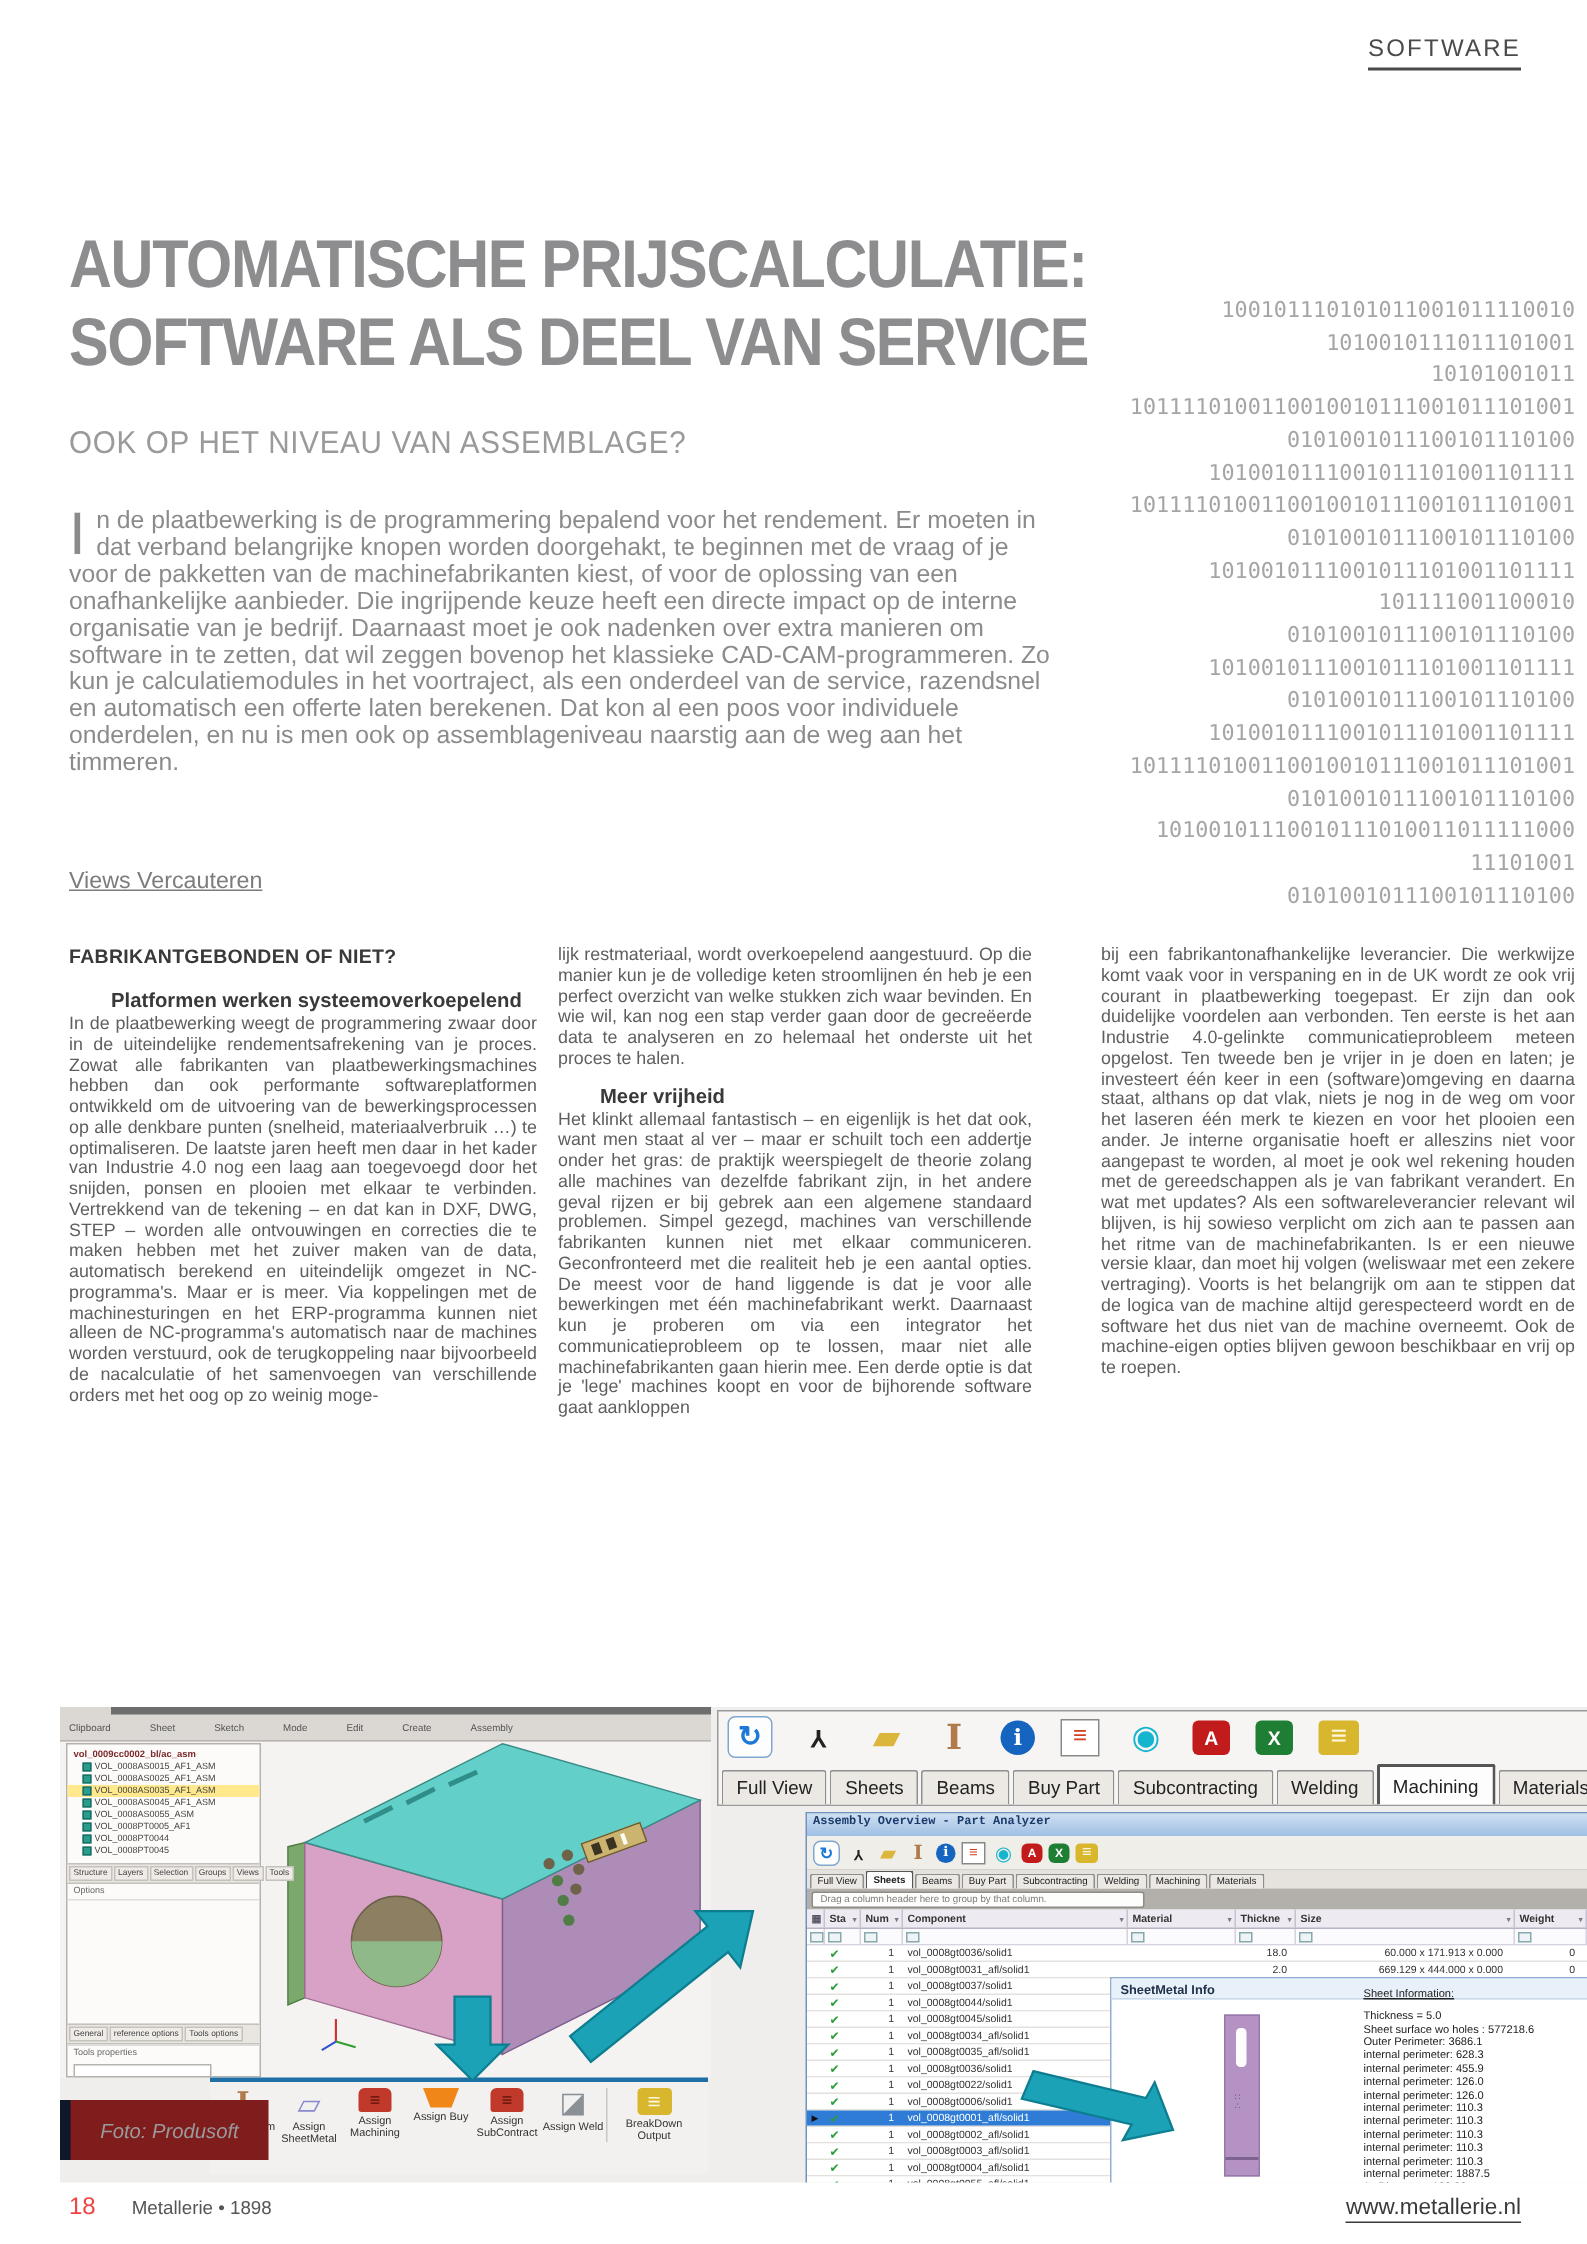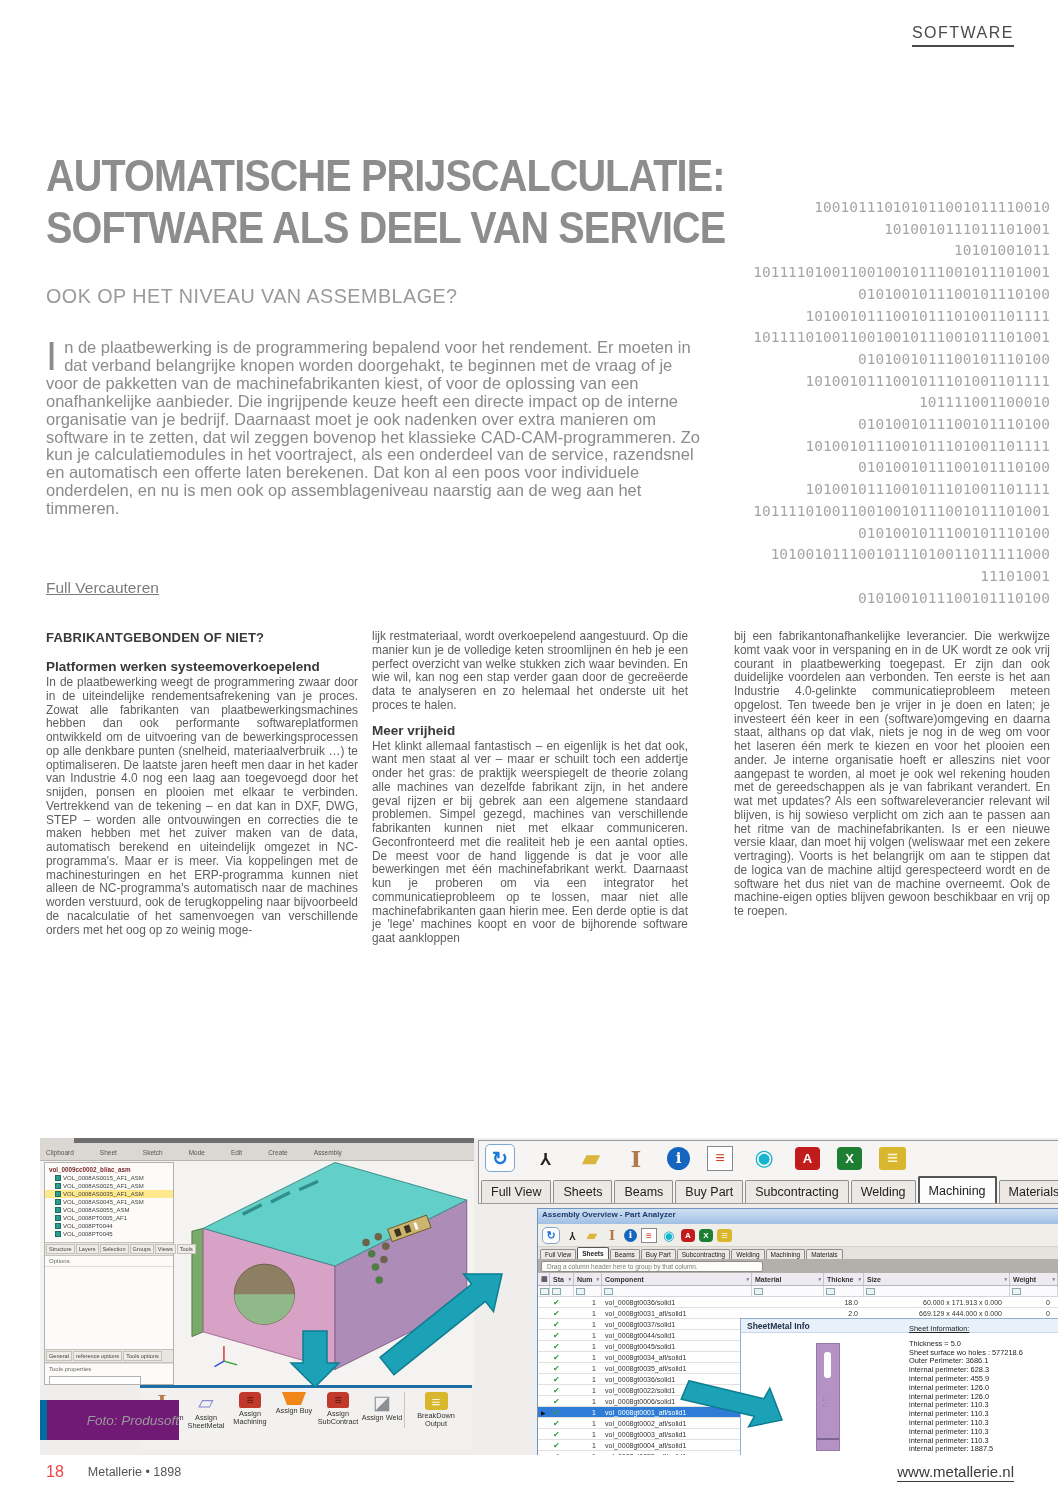--- a/index.html
+++ b/index.html
@@ -21,21 +21,21 @@
   
   .intro{position:absolute;left:46px;top:339px;width:658px;font-size:16.5px;line-height:17.9px;
         color:#8b8b8d;text-align:left;}
   .dropcap{float:left;font-size:40px;line-height:33px;font-weight:normal;margin:1px 7px 0 0;}
   .author{position:absolute;left:46px;top:579px;font-size:15.5px;color:#7c7c7e;text-decoration:underline;cursor:pointer;}
 
   
   .col{position:absolute;top:630px;width:312px;color:#5e5e60;}
   .col1{left:46px;} .col2{left:372px;width:316px;} .col3{left:700px;width:316px;margin-left:34px;}
   .kicker{font-size:13px;font-weight:bold;color:#39393b;margin-bottom:14px;letter-spacing:.2px;}
-  .subhead{font-size:13.5px;font-weight:bold;color:#39393b;margin-bottom:2px;}
+  .subhead{font-size:13.5px;font-weight:bold;color:#39393b;margin-bottom:2px;margin-left:28px;}
   .subhead.mt{margin-top:10px;}
   p.body{margin:0;font-size:11.9px;line-height:13.75px;text-align:justify;}
 
   
   .shot{position:absolute;left:40px;top:1138px;width:1018px;height:317px;background:#efeeec;overflow:hidden;}
 
   
   .cadapp{position:absolute;left:0;top:0;width:434px;height:247px;background:#f4f3f1;}
   .ribbon{position:absolute;left:0;top:0;width:434px;height:22px;background:#dbd8d3;border-bottom:1px solid #b8b5b0;}
   .ribbon-dark{position:absolute;left:34px;top:0;width:400px;height:5px;background:#6e6e6e;}
@@ -75,21 +75,21 @@
   .excel-icon::before{content:"X";color:#fff;font-weight:bold;font-size:13px;}
   .menu-icon{background:#d8b72e;border-radius:3px;width:27px;height:23px;}
   .menu-icon::before{content:"≡";color:#fdf6d8;font-size:19px;font-weight:bold;}
   .tabs-row{display:flex;align-items:flex-end;padding:0 2px;position:absolute;bottom:0;left:0;}
   .tab{border:1px solid #8f8f8f;border-bottom:none;background:#ece9e5;padding:4px 9px;font-size:12.5px;color:#222;
        border-radius:2px 2px 0 0;margin-right:2px;white-space:nowrap;cursor:pointer;}
   .tab.active{background:#fdfdfd;border:2px solid #555;border-bottom:none;padding:6px 9px 5px;}
 
   
   .analyzer{position:absolute;left:497px;top:70px;width:521px;height:247px;background:#f2f0ee;border:1px solid #6f94bd;overflow:hidden;z-index:5;}
-  .an-title{height:13px;background:linear-gradient(#cfe0f2,#9fbfe4);font-size:8px;font-weight:bold;color:#1a3a6a;padding:1px 4px;}
+  .an-title{height:13px;background:linear-gradient(#cfe0f2,#9fbfe4);font-size:8px;font-weight:bold;color:#1a3a6a;padding:1px 4px;font-family:Liberation Mono, monospace;}
   .an-icons{height:22px;display:flex;align-items:center;gap:4px;padding:0 4px;background:#f0eee9;border-bottom:1px solid #d5d2cc;}
   .an-icons .tb-icon{width:16px;height:15px;font-size:11px;}
   .an-icons .refresh-icon::before{font-size:11px;}
   .an-icons .tree-icon::before{font-size:10px;}
   .an-icons .ingot-icon::before{font-size:14px;}
   .an-icons .ibeam-icon::before{font-size:13px;}
   .an-icons .info-icon{width:13px;height:13px;} .an-icons .info-icon::before{font-size:9px;}
   .an-icons .abacus-icon{width:14px;height:13px;} .an-icons .abacus-icon::before{font-size:10px;}
   .an-icons .eye-icon::before{font-size:13px;}
   .an-icons .pdf-icon{width:14px;height:13px;} .an-icons .pdf-icon::before{font-size:8px;}
@@ -146,22 +146,22 @@
   .beam-icon2::before{content:"I";font-family:"DejaVu Serif",serif;font-weight:bold;color:#b07a4a;font-size:19px;}
   .sheetmetal-icon::before{content:"▱";color:#8a8ad0;font-size:20px;}
   .machine-icon{background:#c0392b;border-radius:4px 4px 2px 2px;width:22px;height:16px;}
   .machine-icon::before{content:"≡";color:#5a1008;font-size:12px;}
   .basket-icon{width:14px;height:0;border-top:13px solid #f08518;border-left:5px solid transparent;border-right:5px solid transparent;}
   .weld-icon::before{content:"◪";color:#8a9096;font-size:19px;}
   .output-icon{background:#d8b72e;border-radius:3px;width:23px;height:18px;}
   .output-icon::before{content:"≡";color:#fdf6d8;font-size:15px;font-weight:bold;}
 
   
-  .caption{position:absolute;left:0px;top:262px;width:132px;height:40px;background:#701a75;border-left:7px solid #0369a1;
-           display:flex;align-items:center;justify-content:flex-end;z-index:8;}
+  .caption{position:absolute;left:0px;top:262px;width:132px;height:40px;background:#7f1d1d;border-left:7px solid #0f172a;
+           display:flex;align-items:center;justify-content:center;z-index:8;}
   .caption span{font-size:13.5px;font-style:italic;color:#9a9a9c;}
 
   
   .footer{position:absolute;left:46px;right:44px;top:1458px;height:28px;display:flex;align-items:center;}
   .pageno{font-size:16px;color:#ef4444;margin-right:24px;}
   .mag{font-size:12.5px;color:#555;}
   .website{margin-left:auto;font-size:15px;color:#3a3a3a;border-bottom:1.5px solid #3a3a3a;padding-bottom:1px;cursor:pointer;}
 </style>
 </head>
 <body>
@@ -195,21 +195,21 @@
 
   <h1 class="title">
     <span class="tline">AUTOMATISCHE PRIJSCALCULATIE:</span>
     <span class="tline">SOFTWARE ALS DEEL VAN SERVICE</span>
   </h1>
   <div class="subtitle">OOK OP HET NIVEAU VAN ASSEMBLAGE?</div>
 
   <div class="intro">
     <span class="dropcap">I</span><span>n de plaatbewerking is de programmering bepalend voor het rendement. Er moeten in dat verband belangrijke knopen worden doorgehakt, te beginnen met de vraag of je voor de pakketten van de machinefabrikanten kiest, of voor de oplossing van een onafhankelijke aanbieder. Die ingrijpende keuze heeft een directe impact op de interne organisatie van je bedrijf. Daarnaast moet je ook nadenken over extra manieren om software in te zetten, dat wil zeggen bovenop het klassieke CAD-CAM-programmeren. Zo kun je calculatiemodules in het voortraject, als een onderdeel van de service, razendsnel en automatisch een offerte laten berekenen. Dat kon al een poos voor individuele onderdelen, en nu is men ook op assemblageniveau naarstig aan de weg aan het timmeren.</span>
   </div>
-  <div class="author">Full Vercauteren</div>
+  <div class="author">Views Vercauteren</div>
 
   <div class="col col1">
     <div class="kicker">FABRIKANTGEBONDEN OF NIET?</div>
     <div class="subhead">Platformen werken systeemoverkoepelend</div>
     <p class="body">In de plaatbewerking weegt de programmering zwaar door in de uiteindelijke rendementsafrekening van je proces. Zowat alle fabrikanten van plaatbewerkingsmachines hebben dan ook performante softwareplatformen ontwikkeld om de uitvoering van de bewerkingsprocessen op alle denkbare punten (snelheid, materiaalverbruik …) te optimaliseren. De laatste jaren heeft men daar in het kader van Industrie 4.0 nog een laag aan toegevoegd door het snijden, ponsen en plooien met elkaar te verbinden. Vertrekkend van de tekening – en dat kan in DXF, DWG, STEP – worden alle ontvouwingen en correcties die te maken hebben met het zuiver maken van de data, automatisch berekend en uiteindelijk omgezet in NC-programma's. Maar er is meer. Via koppelingen met de machinesturingen en het ERP-programma kunnen niet alleen de NC-programma's automatisch naar de machines worden verstuurd, ook de terugkoppeling naar bijvoorbeeld de nacalculatie of het samenvoegen van verschillende orders met het oog op zo weinig moge-</p>
   </div>
   <div class="col col2">
     <p class="body">lijk restmateriaal, wordt overkoepelend aangestuurd. Op die manier kun je de volledige keten stroomlijnen én heb je een perfect overzicht van welke stukken zich waar bevinden. En wie wil, kan nog een stap verder gaan door de gecreëerde data te analyseren en zo helemaal het onderste uit het proces te halen.</p>
     <div class="subhead mt">Meer vrijheid</div>
     <p class="body">Het klinkt allemaal fantastisch – en eigenlijk is het dat ook, want men staat al ver – maar er schuilt toch een addertje onder het gras: de praktijk weerspiegelt de theorie zolang alle machines van dezelfde fabrikant zijn, in het andere geval rijzen er bij gebrek aan een algemene standaard problemen. Simpel gezegd, machines van verschillende fabrikanten kunnen niet met elkaar communiceren. Geconfronteerd met die realiteit heb je een aantal opties. De meest voor de hand liggende is dat je voor alle bewerkingen met één machinefabrikant werkt. Daarnaast kun je proberen om via een integrator het communicatieprobleem op te lossen, maar niet alle machinefabrikanten gaan hierin mee. Een derde optie is dat je 'lege' machines koopt en voor de bijhorende software gaat aankloppen</p>

